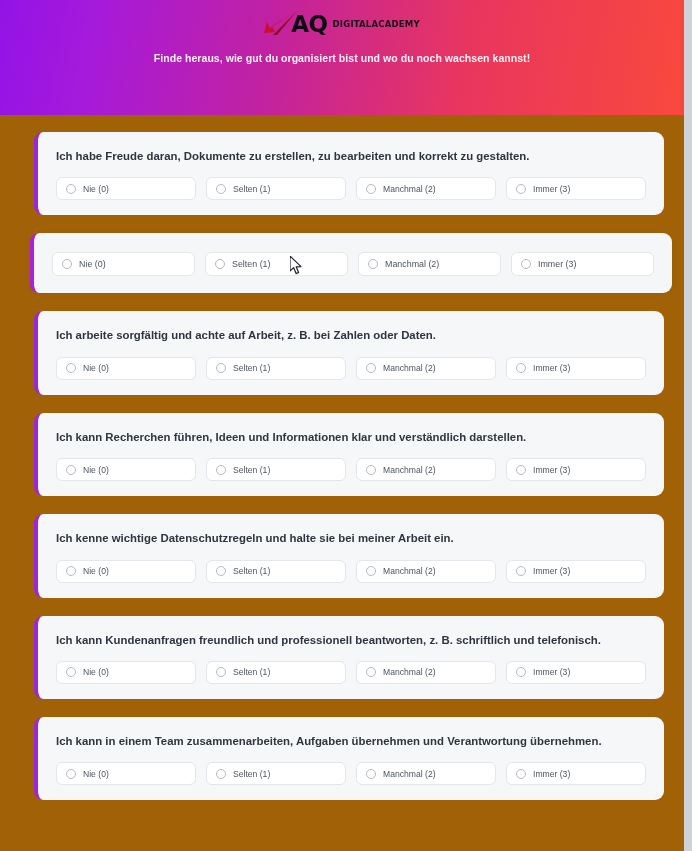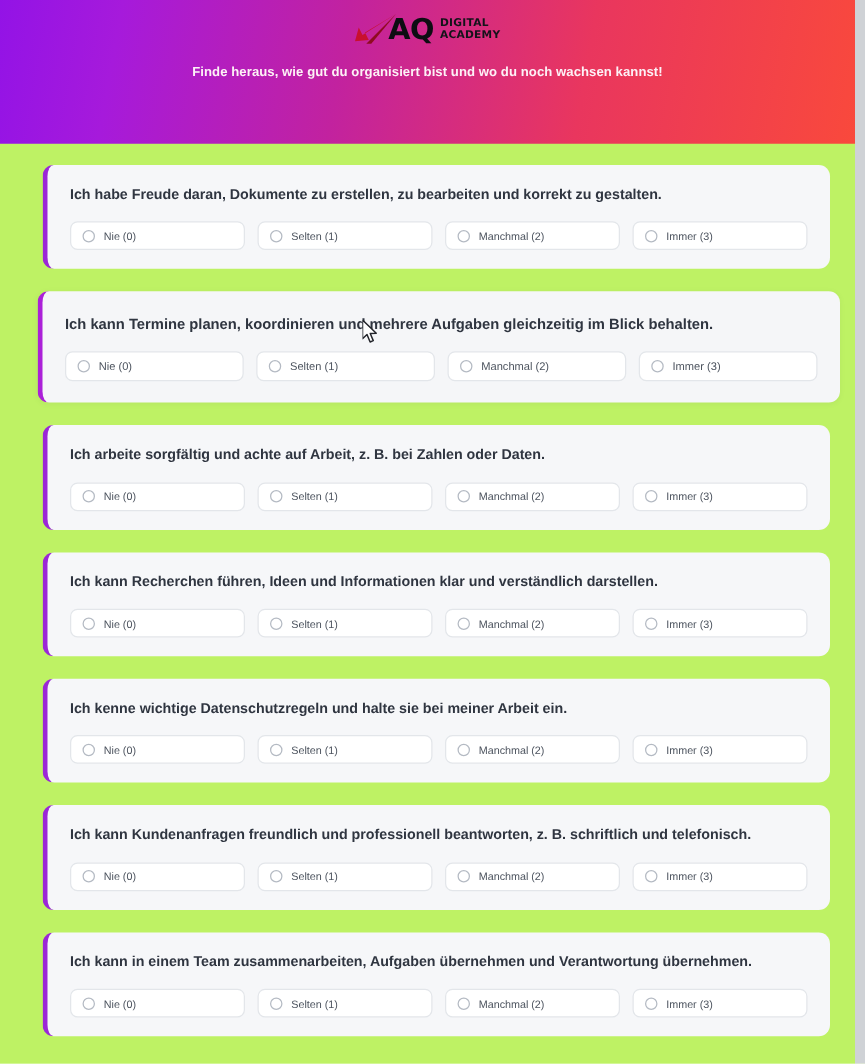--- a/index.html
+++ b/index.html
@@ -15,21 +15,21 @@
     background: #ffffff;
     position: relative;
   }
 
   
   .page {
     width: 684px;
     height: 851px;
     overflow: hidden;
     position: relative;
-    background: #bef264;
+    background: #a16207;
   }
 
   
   .header {
     width: 684px;
     height: 115px;
     background: linear-gradient(100deg, #9313e6 0%, #a61adb 14%, #c2229f 40%, #e9365e 68%, #f9493c 100%);
     position: relative;
     text-align: center;
     padding-top: 9px;
@@ -54,21 +54,21 @@
     font-weight: 700;
     font-size: 23px;
     letter-spacing: -0.5px;
     color: #0d0d12;
     line-height: 1;
     margin-left: -10px;
   }
 
   .logo-sub {
     display: flex;
-    flex-direction: column;
+    flex-direction: row;
     justify-content: center;
     line-height: 1.05;
     margin-left: 2px;
     text-align: left;
   }
   .logo-sub span {
     font-family: "DejaVu Sans", sans-serif;
     font-weight: 700;
     font-size: 8.5px;
     letter-spacing: 0.2px;
@@ -232,21 +232,20 @@
             <span class="radio"></span>
             <span class="opt-label">Manchmal (2)</span>
           </label>
           <label class="opt">
             <span class="radio"></span>
             <span class="opt-label">Immer (3)</span>
           </label>
         </div>
       </div>
       <div class="q-card hovered">
-        <div class="q-text">Ich kann Termine planen, koordinieren und mehrere Aufgaben gleichzeitig im Blick behalten.</div>
         <div class="options">
           <label class="opt">
             <span class="radio"></span>
             <span class="opt-label">Nie (0)</span>
           </label>
           <label class="opt">
             <span class="radio"></span>
             <span class="opt-label">Selten (1)</span>
           </label>
           <label class="opt">

